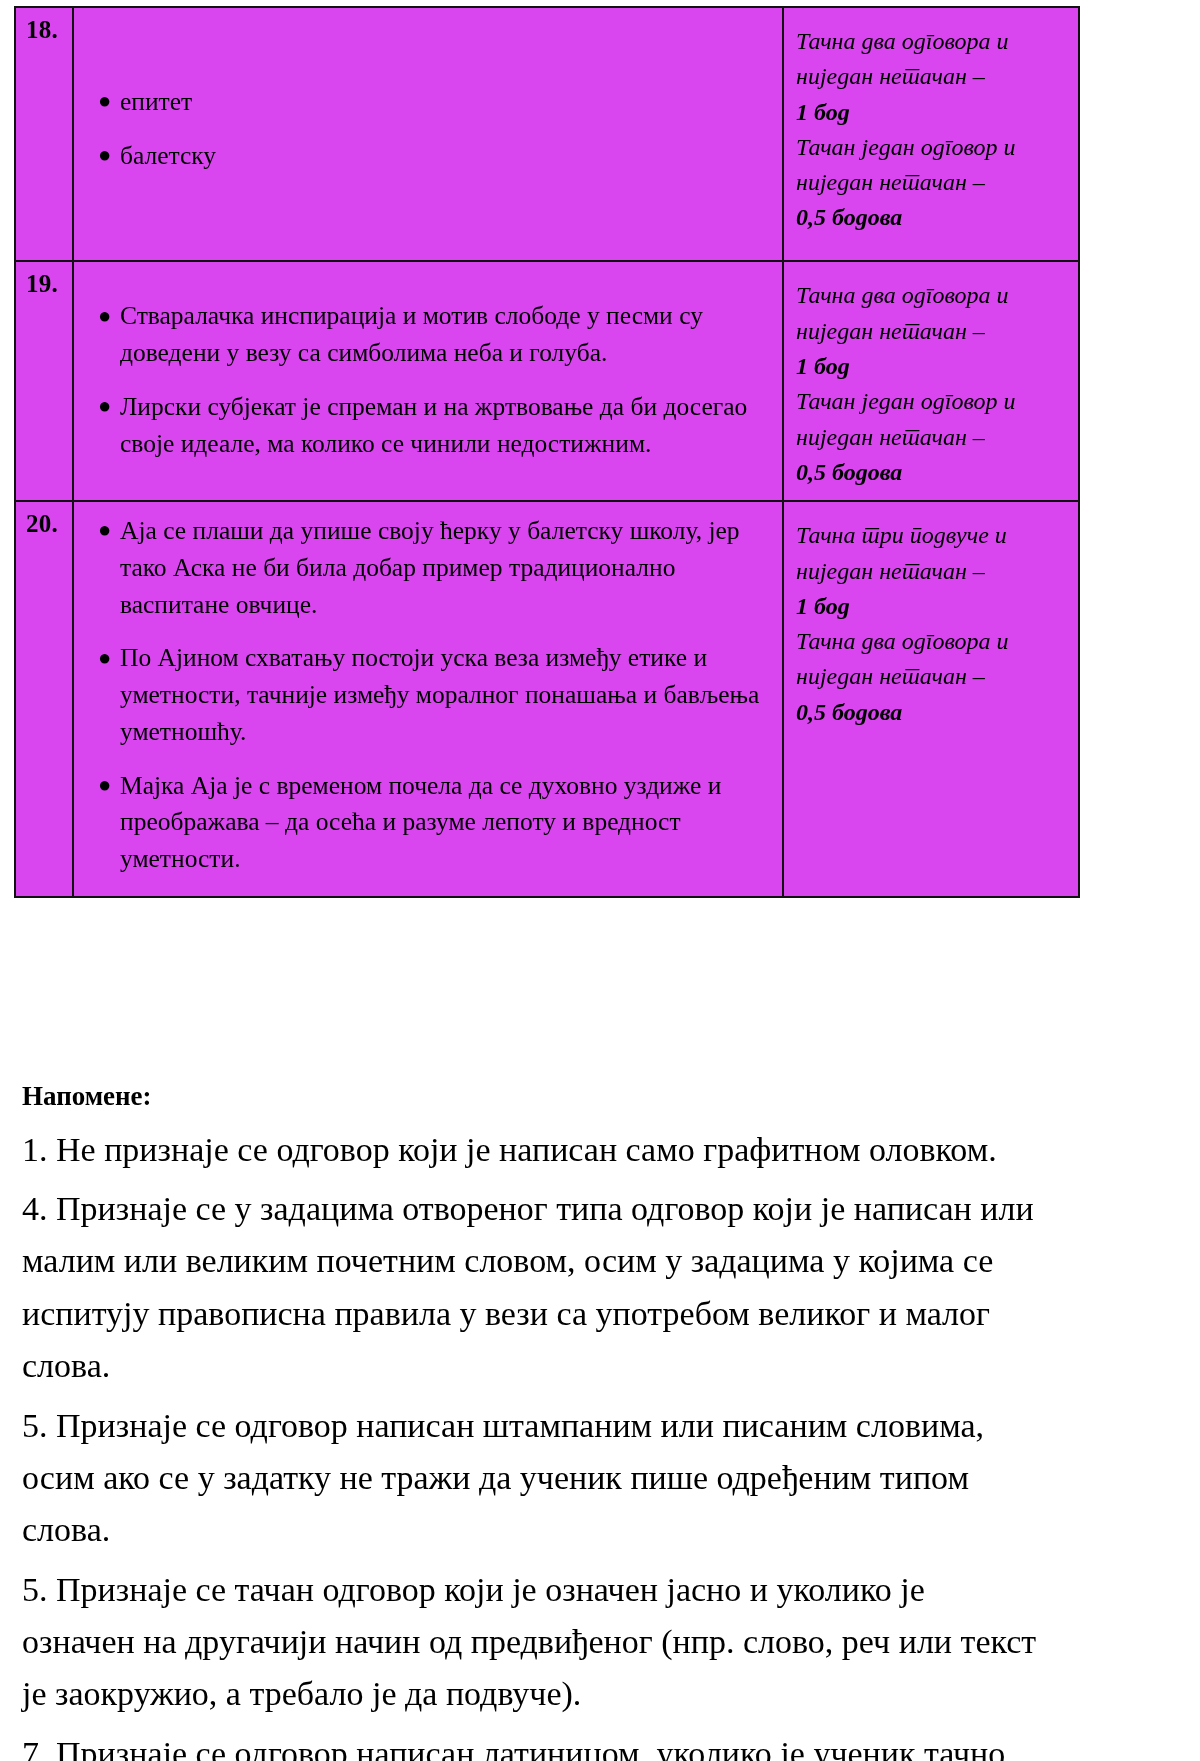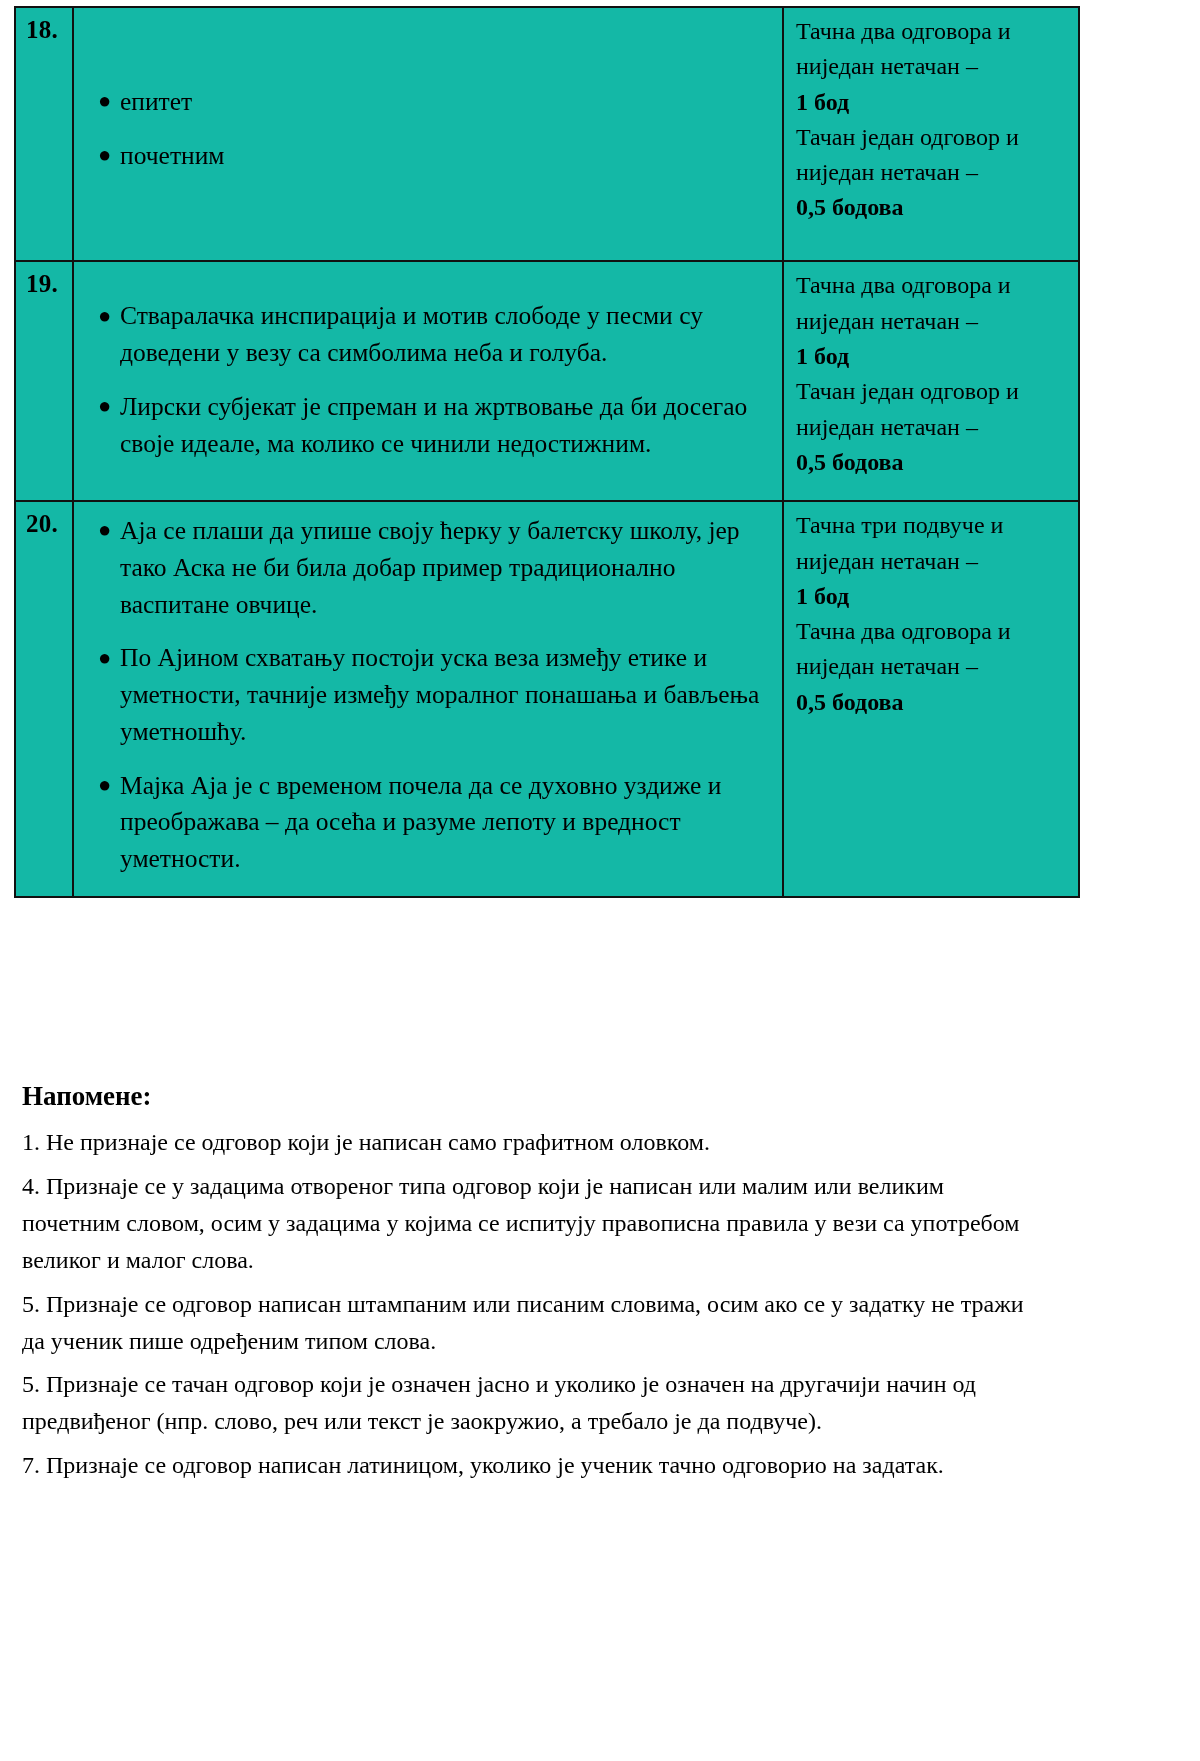--- a/index.html
+++ b/index.html
@@ -30,21 +30,21 @@
     left: 14px;
     top: 6px;
     width: 1064px;
     border-collapse: collapse;
     table-layout: fixed;
   }
   .rubric-table td {
     border: 2.5px solid #111111;
     vertical-align: top;
     padding: 0;
-    background: #14b8a6;
+    background: #d946ef;
   }
   .col-num   { width: 58px; }
   .col-ans   { width: 710px; }
   .col-score { width: 296px; }
 
   .cell-num {
     font-weight: bold;
     font-size: 25px;
     line-height: 1.1;
     padding: 8px 0 0 10px;
@@ -72,21 +72,22 @@
     font-size: 22px;
     line-height: 1.44;
   }
 
   .cell-answers { padding: 10px 6px 12px 16px; }
   .cell-answers.pad-18 { padding-top: 76px; padding-bottom: 86px; }
   .cell-answers.pad-19 { padding-top: 36px; padding-bottom: 38px; }
   .cell-answers.pad-20 { padding-top: 11px; padding-bottom: 18px; }
 
   .cell-score {
-    padding: 6px 8px 10px 12px;
+    padding: 16px 8px 10px 12px;
+    font-style: italic;
   }
   .score-line {
     font-size: 24px;
     line-height: 1.47;
     white-space: nowrap;
   }
   .score-line.strong {
     font-weight: bold;
   }
 
@@ -102,21 +103,21 @@
     font-size: 27px;
     line-height: 1.25;
     margin: 0 0 10px 0;
   }
   .notes-list {
     list-style: none;
     margin: 0;
     padding: 0;
   }
   .note-item {
-    font-size: 24px;
+    font-size: 34px;
     line-height: 1.54;
     margin: 0 0 7px 0;
     text-align: left;
   }
 </style>
 </head>
 <body>
 
 <div class="page">
 
@@ -134,21 +135,21 @@
         </td>
         <td class="col-ans">
           <div class="cell-answers pad-18">
             <ul class="answers">
               <li>
                 <span class="bullet">●</span>
                 <span>епитет</span>
               </li>
               <li>
                 <span class="bullet">●</span>
-                <span>почетним</span>
+                <span>балетску</span>
               </li>
             </ul>
           </div>
         </td>
         <td class="col-score">
           <div class="cell-score">
             <div class="score-line">Тачна два одговора и</div>
             <div class="score-line">ниједан нетачан –</div>
             <div class="score-line strong">1 бод</div>
             <div class="score-line">Тачан један одговор и</div>

